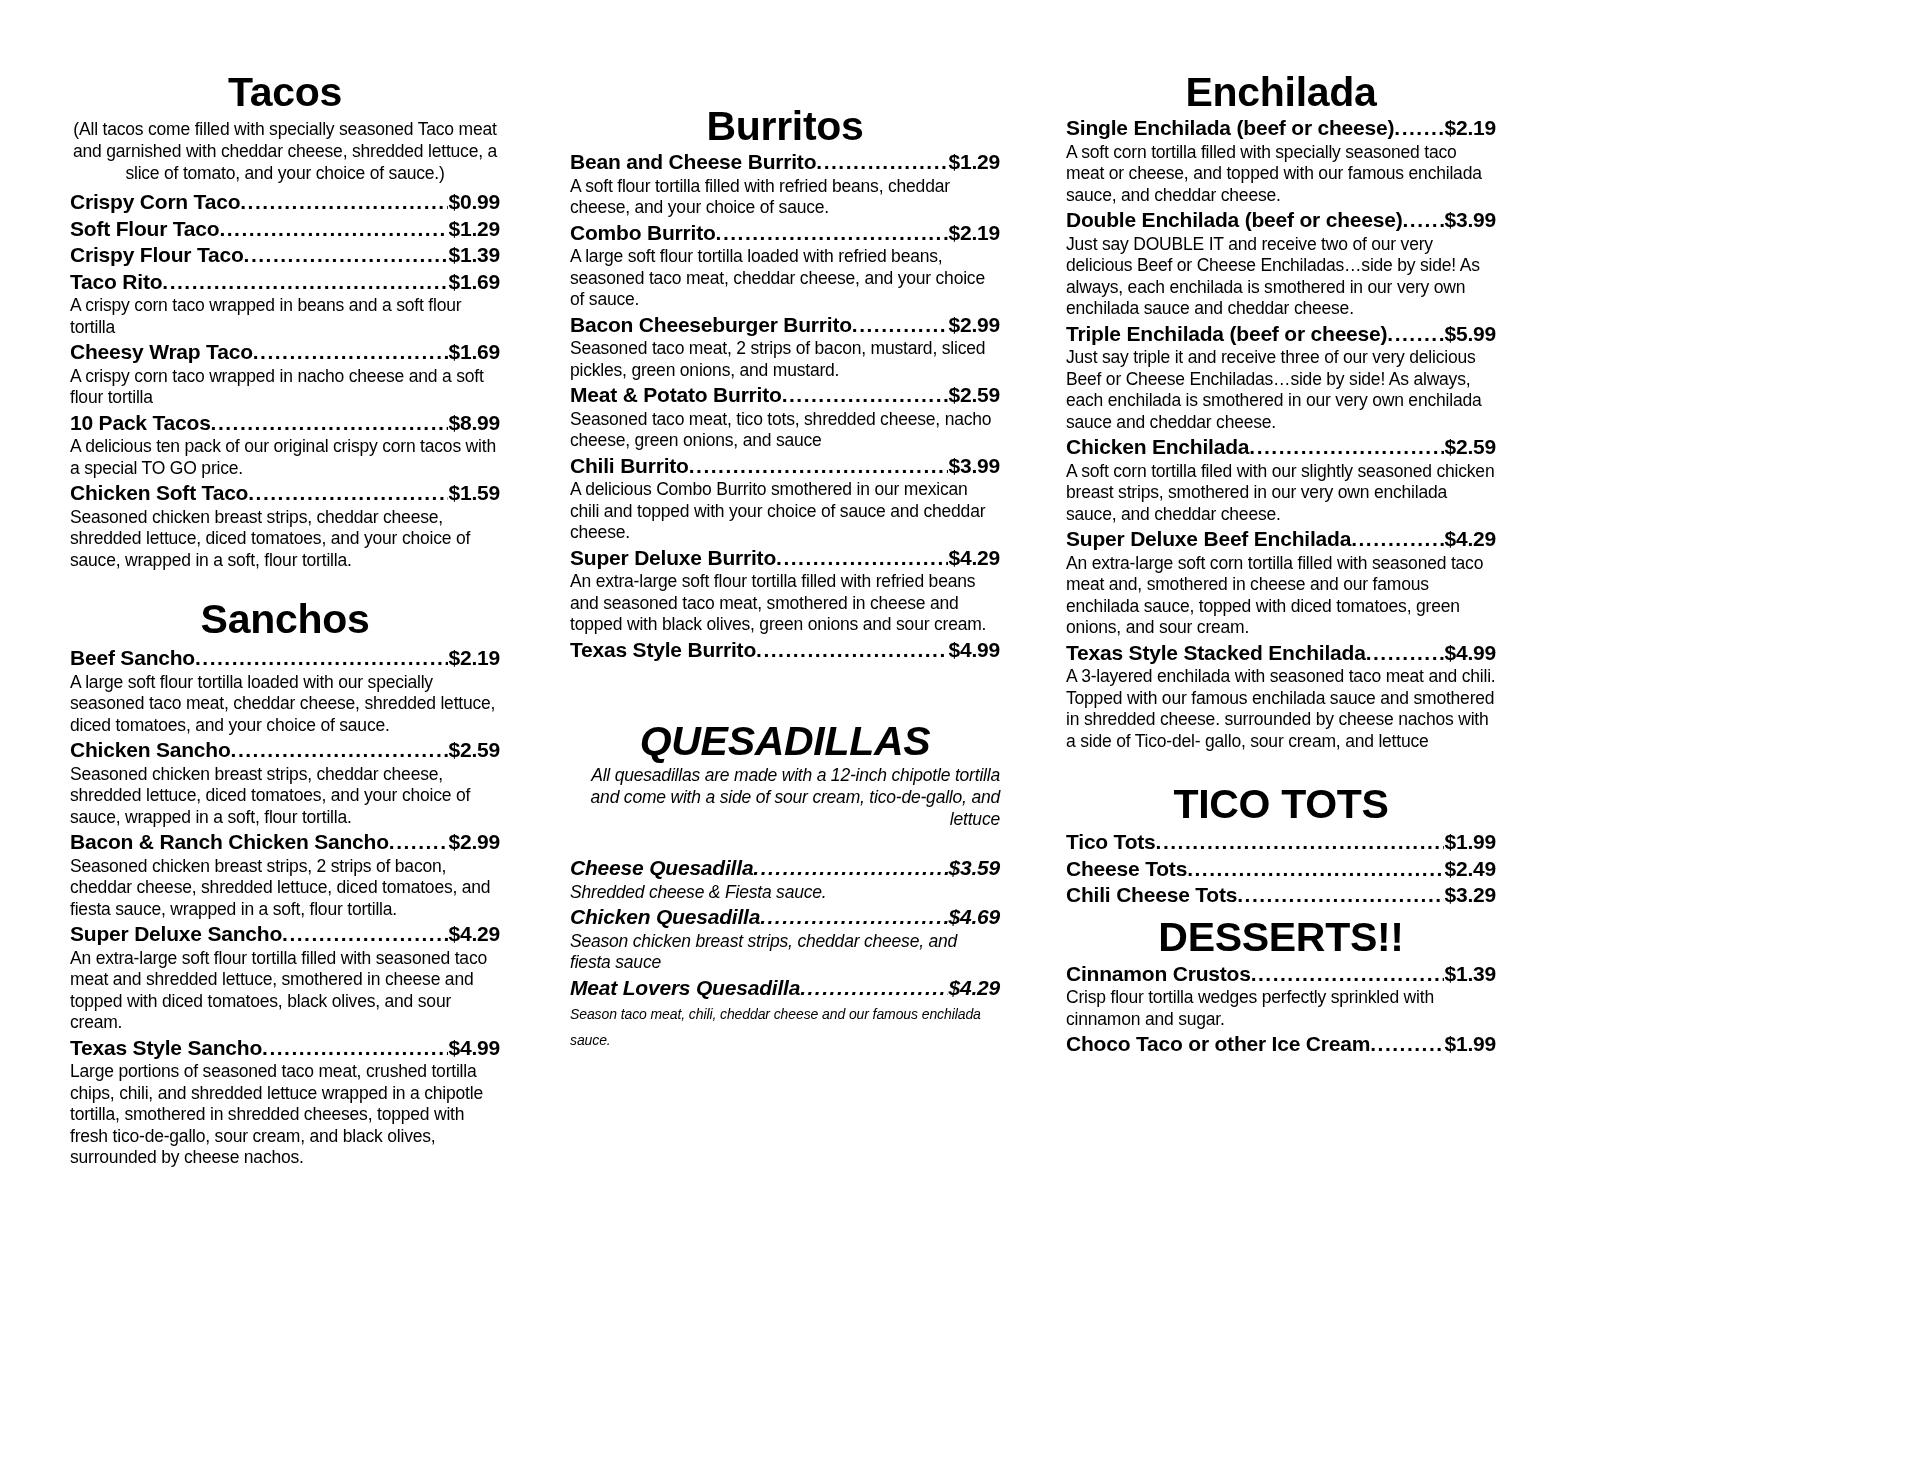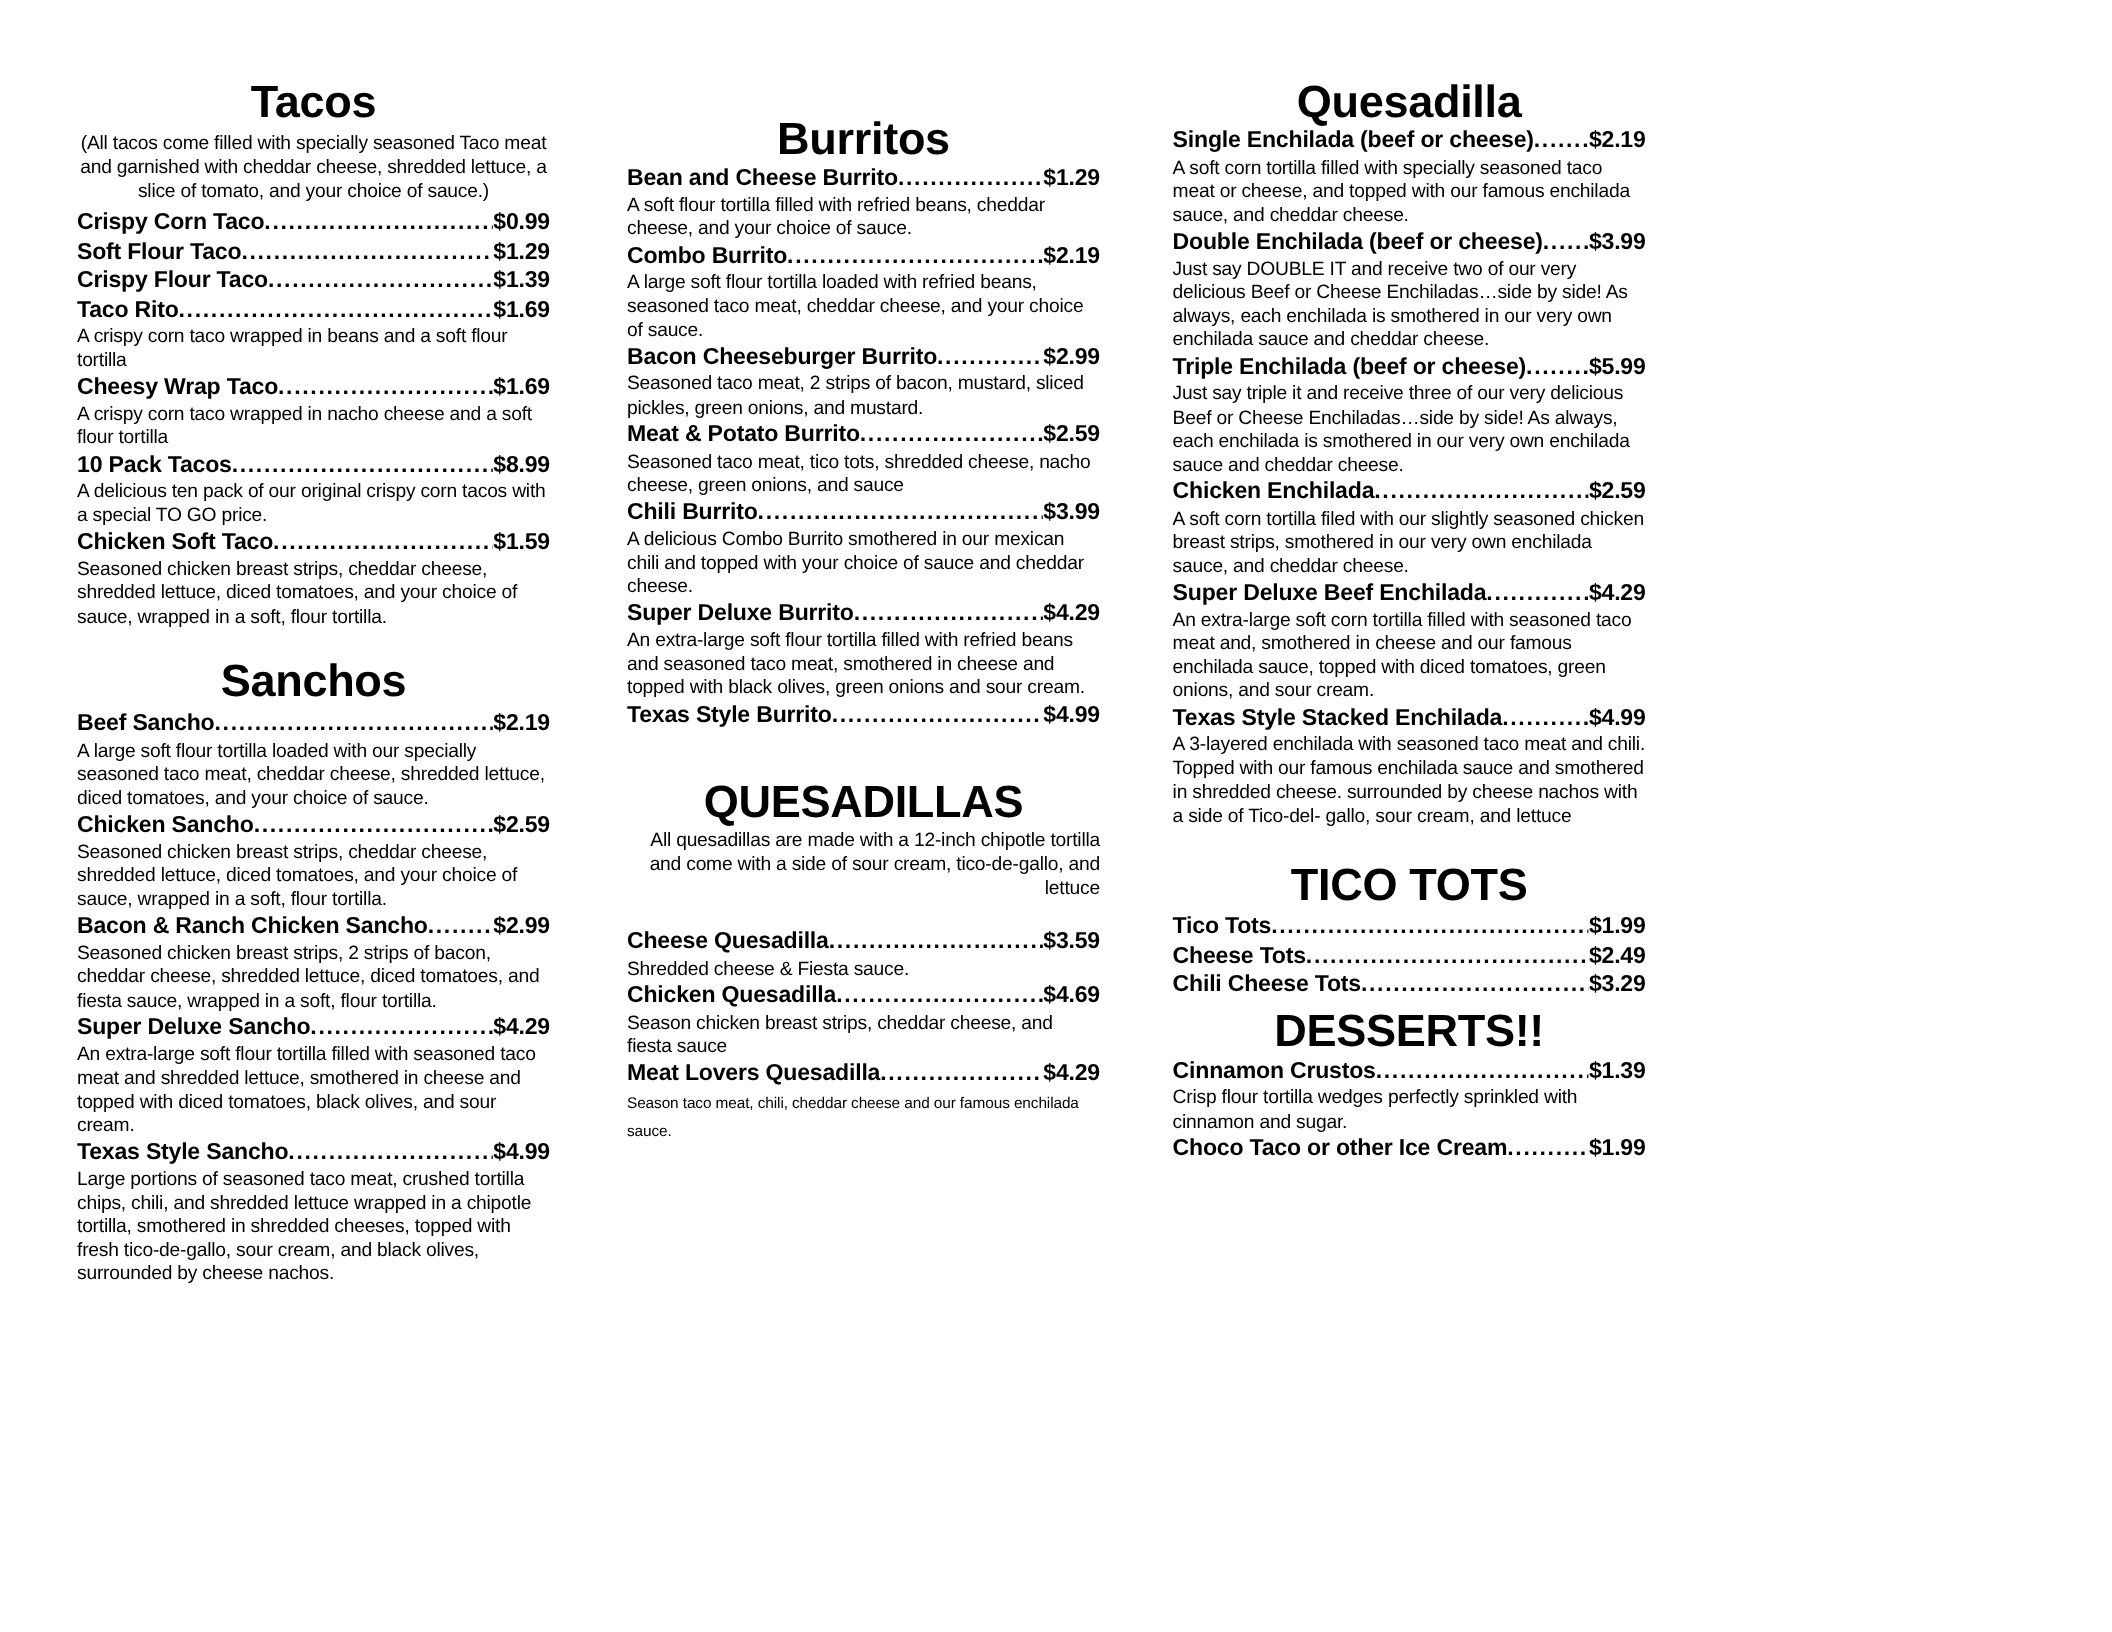--- a/index.html
+++ b/index.html
@@ -80,21 +80,21 @@
     line-height: 26px;
     letter-spacing: -0.1px;
   }
 
   
   .sec-tacos .h { margin-bottom: 6px; }
   .sec-tacos .note { margin-bottom: 5px; }
   .sec-sanchos { margin-top: 28px; }
   .sec-sanchos .h { margin-bottom: 6px; }
   .sec-burritos .h { margin-bottom: 3px; margin-top: 34px; }
-  .sec-quesadillas { margin-top: 46px; }
+  .sec-quesadillas { margin-top: 58px; font-style: italic; }
   .sec-quesadillas .h { margin-bottom: 3px; }
   .sec-quesadillas .note { margin-bottom: 25px; }
   .sec-enchiladas .h { margin-bottom: 3px; }
   .sec-tico-tots { margin-top: 32px; }
   .sec-tico-tots .h { margin-bottom: 5px; }
   .sec-desserts { margin-top: 8px; }
   .sec-desserts .h { margin-bottom: 4px; }
 </style>
 </head>
 <body>
@@ -241,21 +241,21 @@
         <div class="item-row">
           <span class="name">Meat Lovers Quesadilla</span>
           <span class="leader"></span>
           <span class="price">$4.29</span>
         </div>
         <div class="desc large">Season taco meat, chili, cheddar cheese and our famous enchilada sauce.</div>
       </section>
     </div>
   <div class="col col-2">
       <section class="menu-section sec-enchiladas">
-        <div class="h">Quesadilla</div>
+        <div class="h">Enchilada</div>
         <div class="item-row">
           <span class="name">Single Enchilada (beef or cheese)</span>
           <span class="leader"></span>
           <span class="price">$2.19</span>
         </div>
         <div class="desc">A soft corn tortilla filled with specially seasoned taco meat or cheese, and topped with our famous enchilada sauce, and cheddar cheese.</div>
         <div class="item-row">
           <span class="name">Double Enchilada (beef or cheese)</span>
           <span class="leader"></span>
           <span class="price">$3.99</span>

